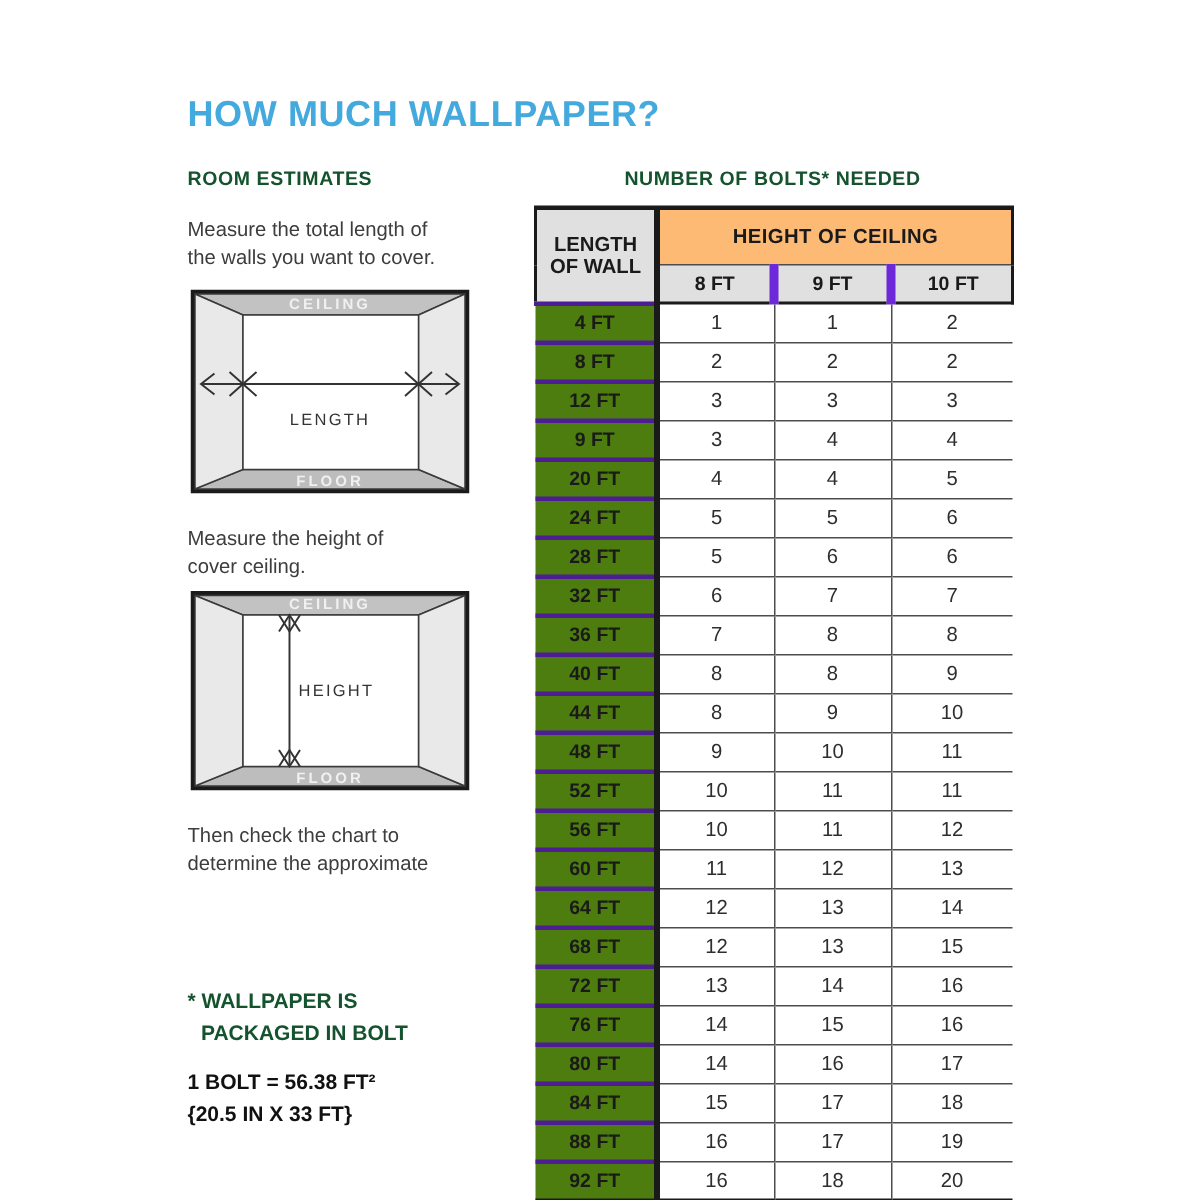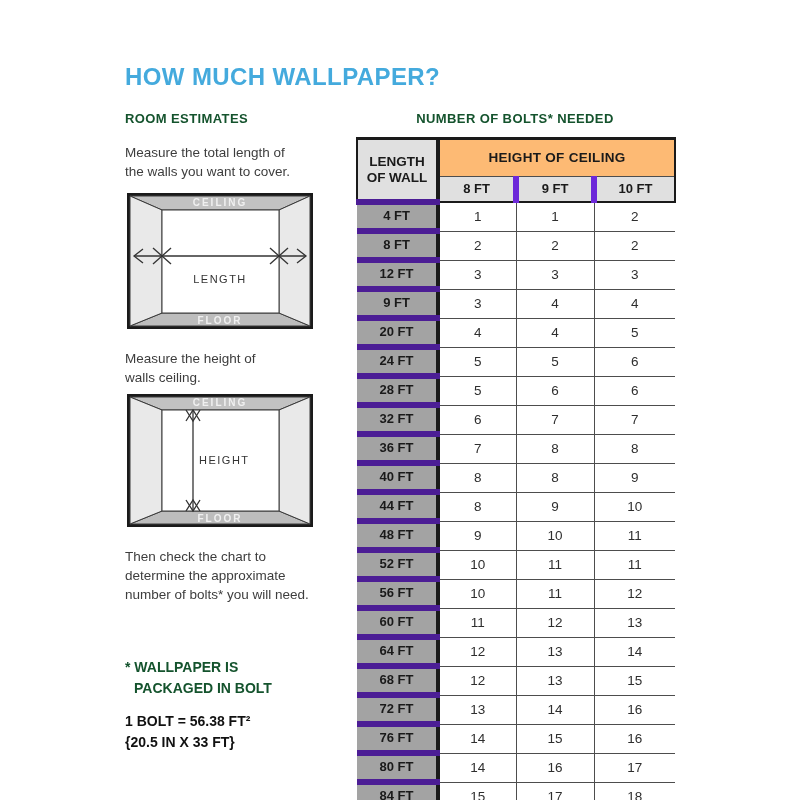--- a/index.html
+++ b/index.html
@@ -44,22 +44,22 @@
     background:#fdba74;font-size:13.5px;font-weight:bold;color:#1a1a1a;letter-spacing:.3px;
     border-right:2px solid #1a1a1a;border-bottom:1px solid #4d4d4d;height:36px;
   }
   .fthead{
     background:#e0e0e0;font-size:13px;font-weight:bold;color:#1a1a1a;
     border-bottom:2px solid #1a1a1a;height:24px;
   }
   .fthead.ft1,.fthead.ft2{border-left:6px solid #6d28d9;}
   .fthead.ft2{border-right:2px solid #1a1a1a;}
   .label-cell{
-    background:#a3a3a3;font-size:13px;font-weight:bold;color:#1a1a1a;
-    border-right:4px solid #1a1a1a;border-top:6px solid #4c1d95;height:23px;
+    background:#4d7c0f;font-size:13px;font-weight:bold;color:#1a1a1a;
+    border-right:4px solid #1a1a1a;border-top:3px solid #4c1d95;height:23px;
   }
   .data-cell{
     background:#ffffff;font-size:13.5px;font-weight:normal;color:#2e2e2e;
     border-top:1px solid #4d4d4d;
   }
   .data-cell.c1,.data-cell.c2{border-left:1px solid #4d4d4d;}
   .bolt-table tbody tr:last-child td{border-bottom:2px solid #1a1a1a;}
 
   
   .band-label{font-size:10px;font-weight:bold;letter-spacing:2px;fill:#f0f0f0;}
@@ -93,21 +93,21 @@
     <line x1="26" y1="71" x2="44" y2="55"></line>
     <line x1="143" y1="55" x2="161" y2="71"></line>
     <line x1="143" y1="71" x2="161" y2="55"></line>
     <path d="M170,56 L179,63 L170,70"></path>
   </g>
   <text class="dim-label" x="93" y="90" text-anchor="middle">LENGTH</text>
 </svg>
 
 <div class="abs body-text step2">
   <span>Measure the height of</span>
-  <span>walls ceiling.</span>
+  <span>cover ceiling.</span>
 </div>
 
 <svg class="abs diagram2" width="186" height="133" viewBox="0 0 186 133">
   <rect x="1.5" y="1.5" width="183" height="130" fill="#ffffff" stroke="#1a1a1a" stroke-width="3"></rect>
   <polygon points="3,3 183,3 152,16 35,16" fill="#c2c2c2" stroke="#3a3a3a" stroke-width="1"></polygon>
   <polygon points="35,117 152,117 183,130 3,130" fill="#bdbdbd" stroke="#3a3a3a" stroke-width="1"></polygon>
   <polygon points="3,3 35,16 35,117 3,130" fill="#e9e9e9" stroke="#3a3a3a" stroke-width="1"></polygon>
   <polygon points="183,3 152,16 152,117 183,130" fill="#e9e9e9" stroke="#3a3a3a" stroke-width="1"></polygon>
   <rect x="35" y="16" width="117" height="101" fill="#ffffff" stroke="#3a3a3a" stroke-width="1"></rect>
   <text class="band-label" x="93" y="12" text-anchor="middle">CEILING</text>
@@ -118,21 +118,20 @@
     <path d="M59,16 L66,27 L73,16"></path>
     <path d="M59,106 L66,117 L73,106"></path>
     <path d="M59,117 L66,106 L73,117"></path>
   </g>
   <text class="dim-label" x="72" y="70">HEIGHT</text>
 </svg>
 
 <div class="abs body-text step3">
   <span>Then check the chart to</span>
   <span>determine the approximate</span>
-  <span>number of bolts* you will need.</span>
 </div>
 
 <div class="abs footnote">
   <span style="display:block">* WALLPAPER IS</span>
   <span style="display:block" class="indent">PACKAGED IN BOLT</span>
 </div>
 
 <div class="abs bolt-info">
   <span style="display:block">1 BOLT = 56.38 FT²</span>
   <span style="display:block">{20.5 IN X 33 FT}</span>

